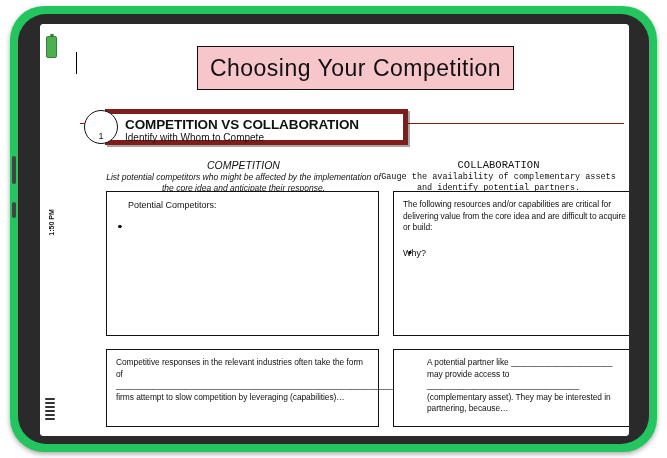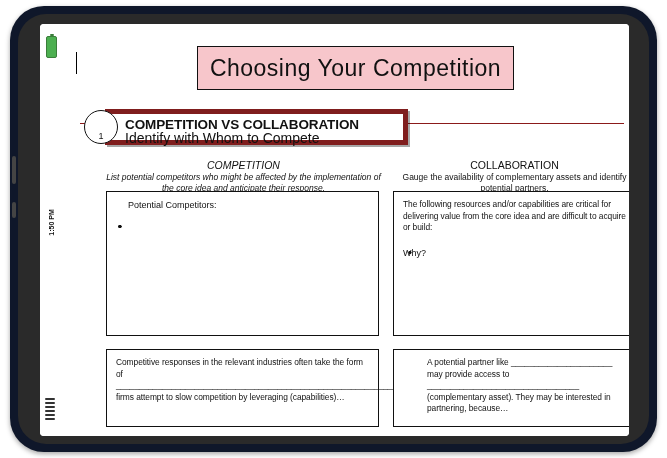--- a/index.html
+++ b/index.html
@@ -14,21 +14,21 @@
     font-family: "Liberation Sans", sans-serif;
   }
 
   
   #device {
     position: absolute;
     left: 10px;
     top: 6px;
     width: 647px;
     height: 446px;
-    background: #0f172a;
+    background: #22c55e;
     border-radius: 34px;
     box-shadow: 0 2px 5px rgba(0,0,0,0.35);
   }
   #device-inner-bezel {
     position: absolute;
     left: 8px;
     top: 8px;
     right: 8px;
     bottom: 8px;
     background: #2a2a2a;
@@ -189,42 +189,42 @@
     box-sizing: border-box;
   }
   #section-head .h {
     font-size: 13.5px;
     font-weight: bold;
     color: #111;
     line-height: 15px;
     letter-spacing: -0.1px;
   }
   #section-head .s {
-    font-size: 14px;
+    font-size: 10px;
     color: #111;
     line-height: 12px;
   }
 
   
   .col-head {
     position: absolute;
     text-align: center;
   }
   .col-head .ch-title {
     font-size: 10.5px;
     color: #111;
     margin-bottom: 1px;
   }
   .col-head .ch-sub {
     font-size: 8.5px;
     color: #111;
     line-height: 10.5px;
   }
   #head-competition { left: 44px; top: 135px; width: 275px; font-style: italic; }
-  #head-collaboration { left: 330px; top: 135px; width: 270px; max-width: 245px; }
+  #head-collaboration { left: 314px; top: 135px; width: 270px; max-width: 245px; font-family: Liberation Mono, monospace; }
 
   
   .box {
     position: absolute;
     background: #ffffff;
     border: 1px solid #111;
     box-sizing: border-box;
     padding: 7px 9px;
   }
   #box-competitors { left: 44px; top: 167px; width: 273px; height: 145px; }

